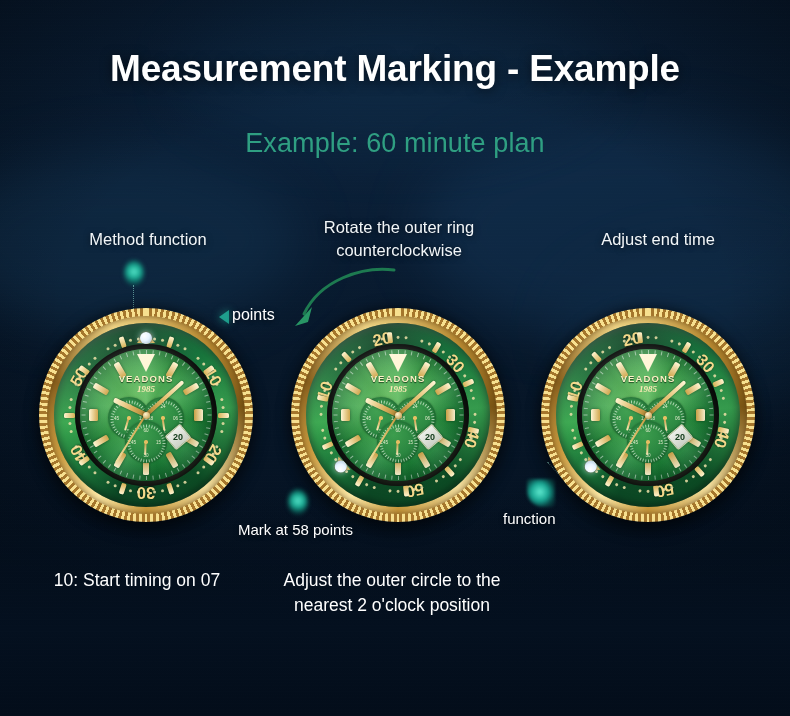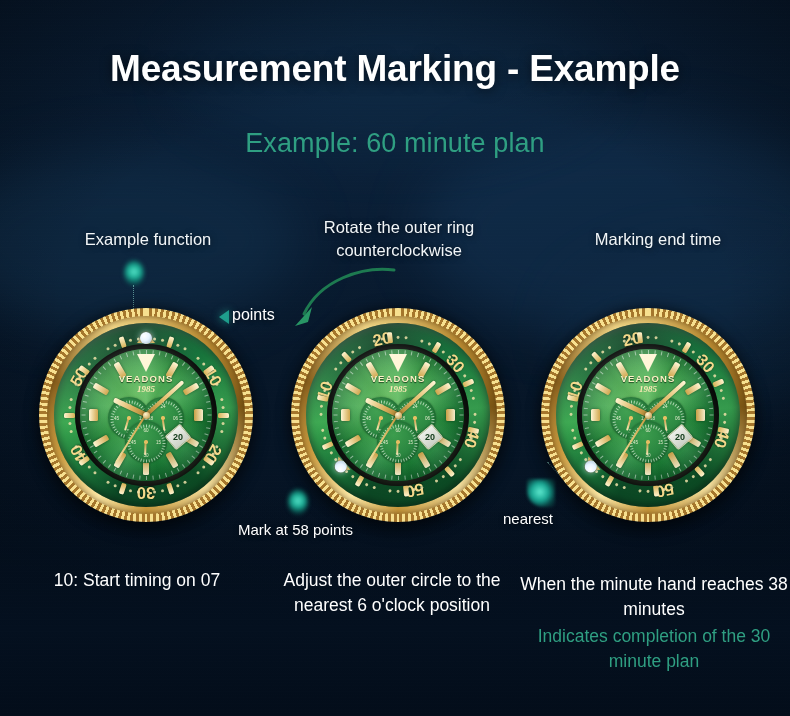--- a/index.html
+++ b/index.html
@@ -398,50 +398,46 @@
   <div class="bg-cloud" style="left:420px;top:120px;width:430px;height:220px;background:#133353;"></div>
   <div class="bg-cloud" style="left:180px;top:0px;width:420px;height:150px;background:#0f2b46;opacity:.45;"></div>
   <div class="bg-cloud" style="left:560px;top:250px;width:300px;height:160px;background:#102c47;opacity:.4;"></div>
   <div class="bg-vignette"></div>
   <div class="bg-bottomfade"></div>
   <div class="bg-noise"></div>
 
   <div class="title">Measurement Marking - Example</div>
   <div class="subtitle">Example: 60 minute plan</div>
 
-  <div class="step-label" id="lbl1">Example function</div>
+  <div class="step-label" id="lbl1">Method function</div>
   <div class="step-label" id="lbl2">Rotate the outer ring<br>counterclockwise</div>
-  <div class="step-label" id="lbl3">Marking end time</div>
+  <div class="step-label" id="lbl3">Adjust end time</div>
 
   <div class="tri-left"></div>
   <div class="annot" id="annot-start">points</div>
   <div class="annot" id="annot-mark">Mark at 58 points</div>
-  <div class="annot" id="annot-complete">nearest</div>
+  <div class="annot" id="annot-complete">function</div>
 
   <div class="glow-dot" id="dot1"></div>
   <div class="leader" id="leader1"></div>
   <div class="glow-dot" id="dot2"></div>
   <div class="leader" id="leader2"></div>
   <div class="glow-square" id="dot3"></div>
   <div class="leader" id="leader3"></div>
 
   <svg class="cc-arrow" viewBox="0 0 120 80">
     <path d="M112 8 C 80 4, 38 18, 22 52" fill="none" stroke="#1f7f52" stroke-width="3" stroke-linecap="round" opacity=".95"></path>
     <path d="M13 64 L 30 45 L 26 60 Z" fill="#2a9d68" opacity=".95"></path>
   </svg>
 
   <div class="caption" id="cap1">
     <span>10: Start timing on 07</span>
   </div>
   <div class="caption" id="cap2">
-    <span>Adjust the outer circle to the nearest 6 o'clock position</span>
-  </div>
-  <div class="caption" id="cap3">
-    <span>When the minute hand reaches 38 minutes</span>
-    <span class="caption-green">Indicates completion of the 30 minute plan</span>
+    <span>Adjust the outer circle to the nearest 2 o'clock position</span>
   </div>
 
   <div class="watch" id="watch1">
       <div class="w-shadow"></div>
       <div class="w-case"></div>
       <div class="w-case-inner"></div>
       <div class="w-bezel"></div>
       <div class="w-bezel-sheen"></div>
       <div class="bezel-nums" style="transform: rotate(0deg);">
         <div class="bznum">

